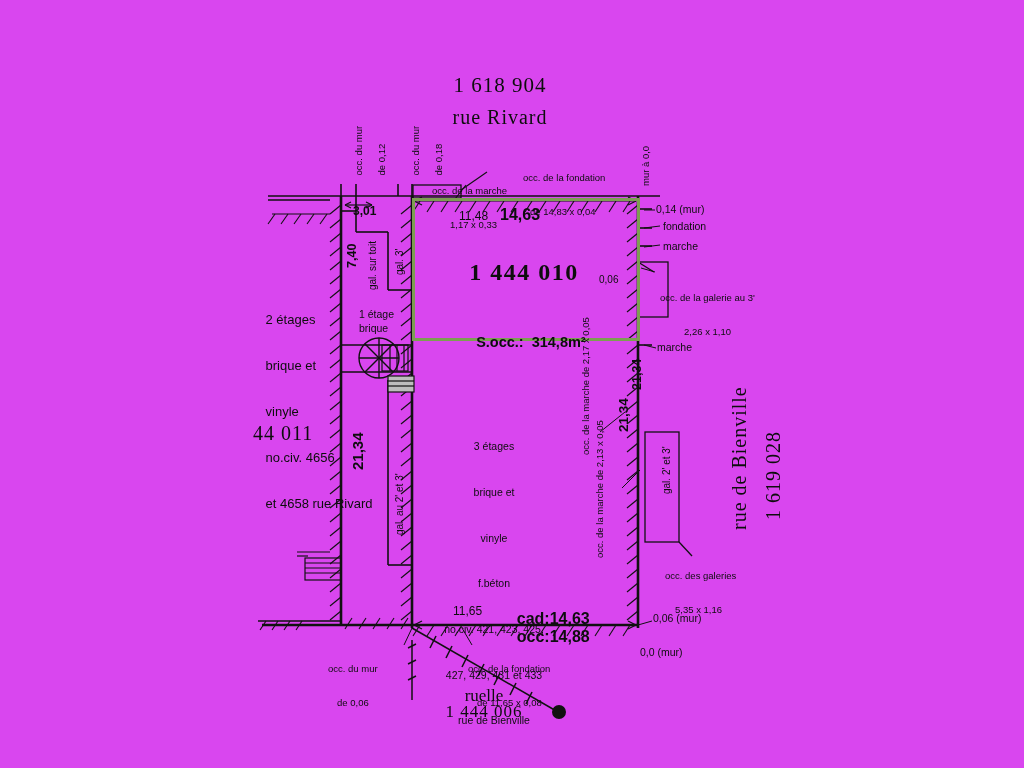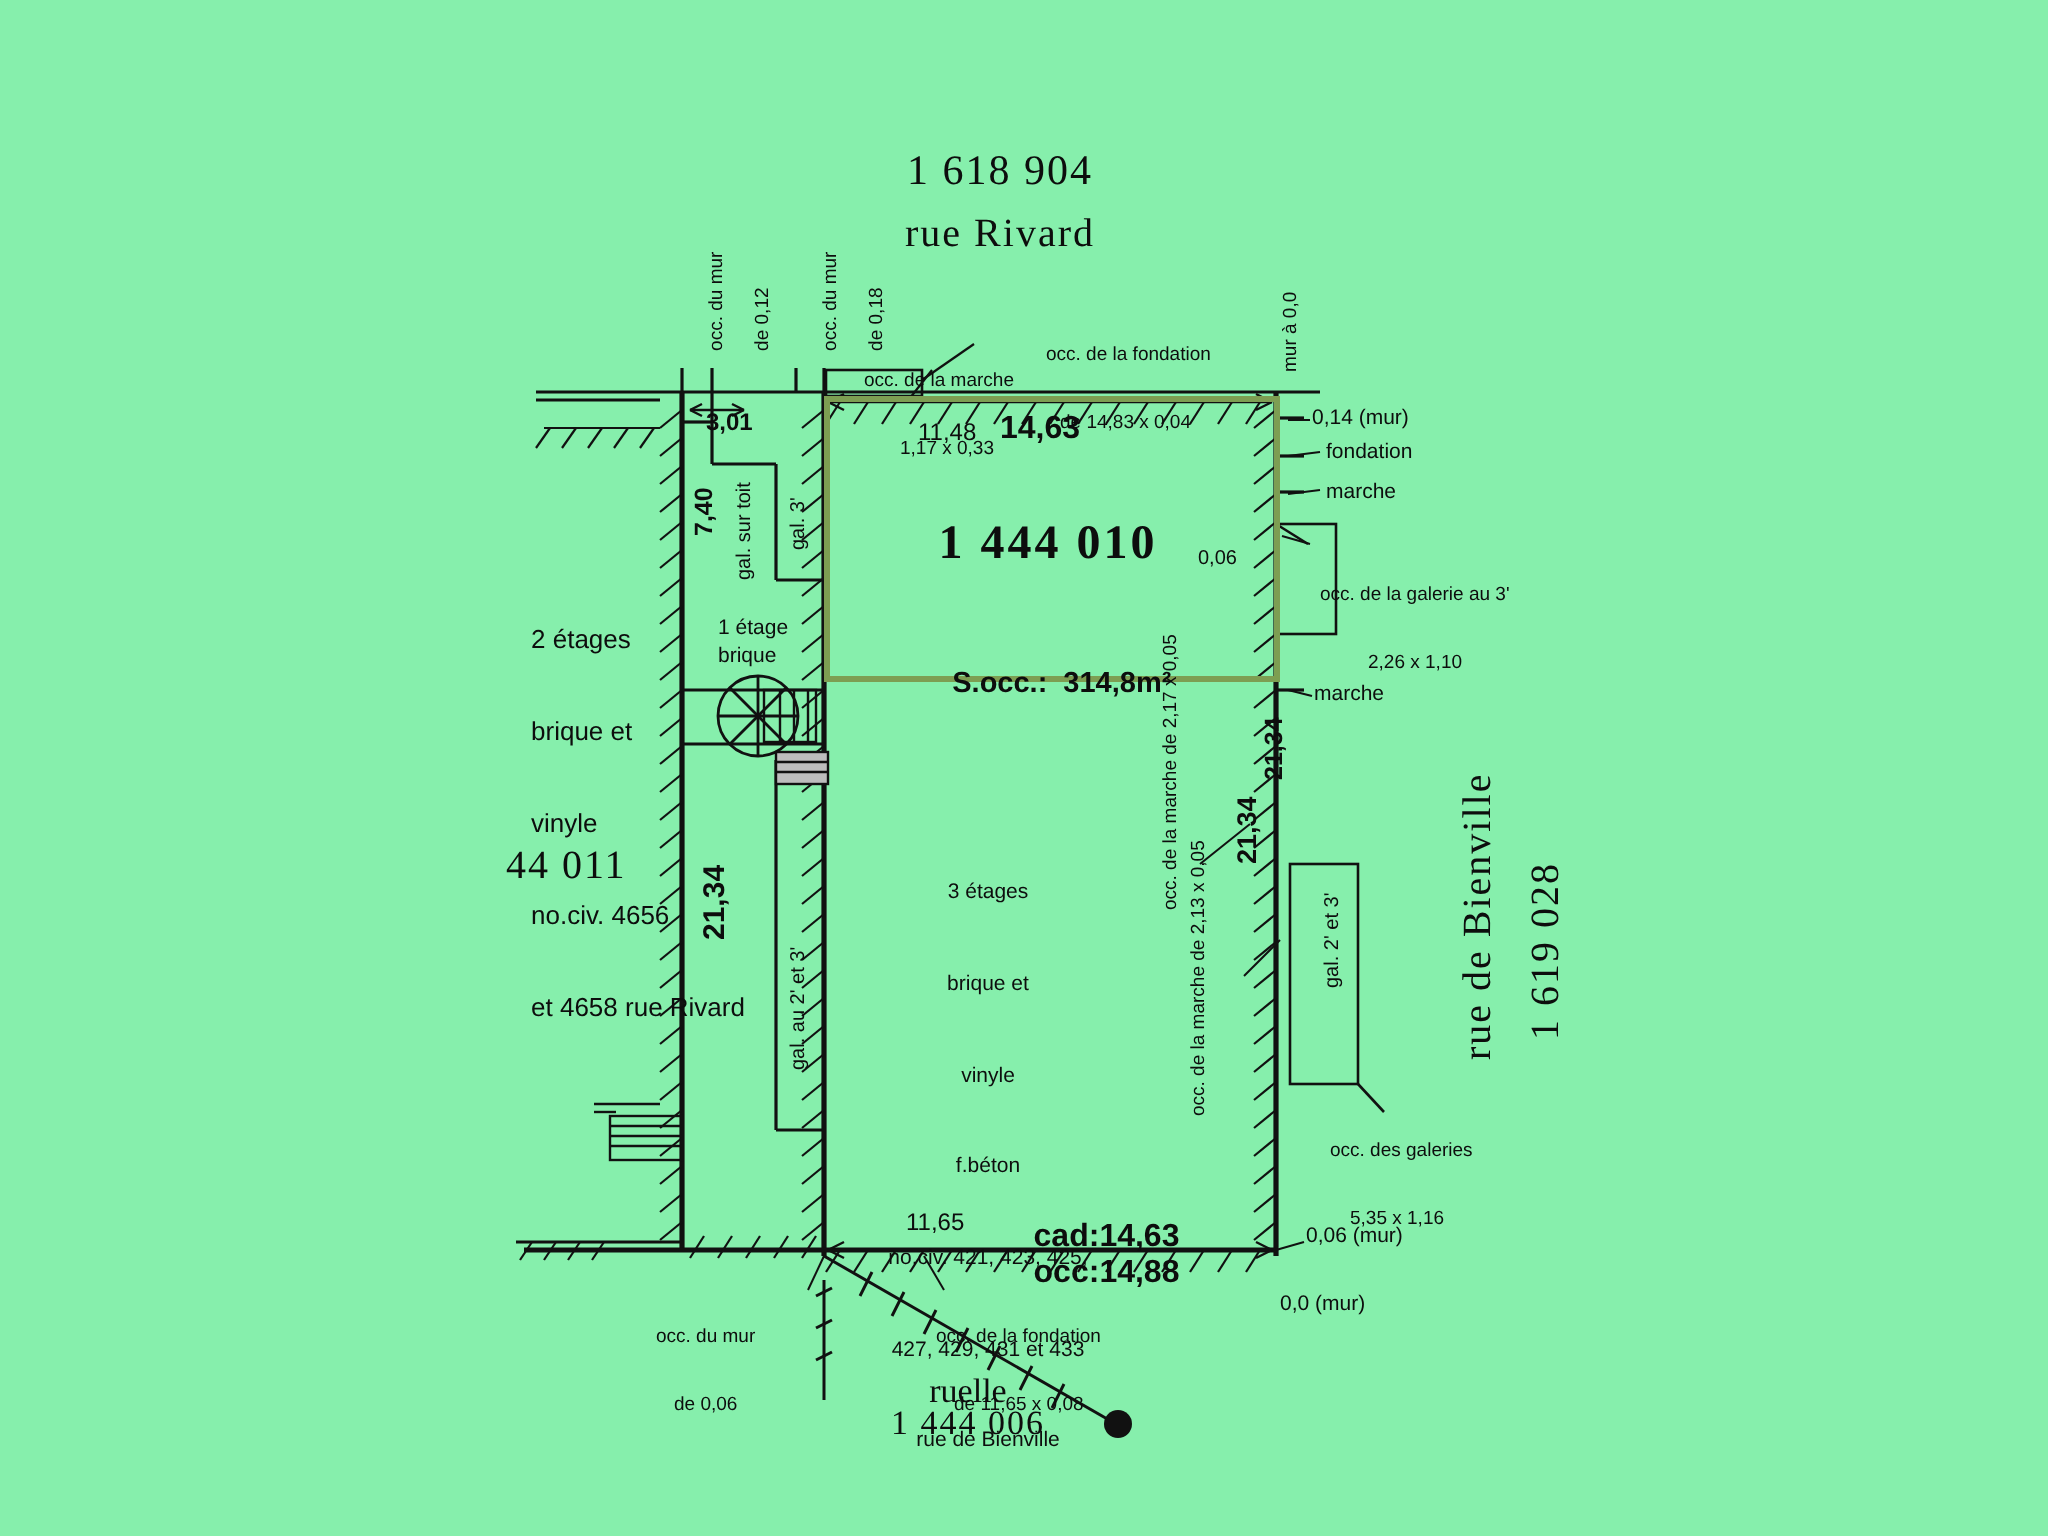--- a/index.html
+++ b/index.html
@@ -1,18 +1,18 @@
 <!DOCTYPE html>
 <html><head>
 <meta charset="utf-8">
 <style>
   html,body{margin:0;padding:0;background:#ffffff;}
   body{width:1024px;height:768px;overflow:hidden;
        font-family:"Liberation Sans","DejaVu Sans",sans-serif;color:#111;}
-  #stage{position:relative;width:1024px;height:768px;background:#86efac;}
+  #stage{position:relative;width:1024px;height:768px;background:#d946ef;}
   .t{position:absolute;white-space:pre;line-height:1.18;color:#0d0d0d;}
   .serif{font-family:"Liberation Serif","DejaVu Serif",serif;}
   .ctr{text-align:center;transform:translateX(-50%);}
   .bold{font-weight:bold;}
   .green{position:absolute;background:#7d9e52;}
   .gh{height:2.6px;}
   .gv{width:2.6px;}
   svg{position:absolute;top:0;left:0;overflow:visible;}
   .dot{position:absolute;border-radius:50%;background:#111;}
 </style>

